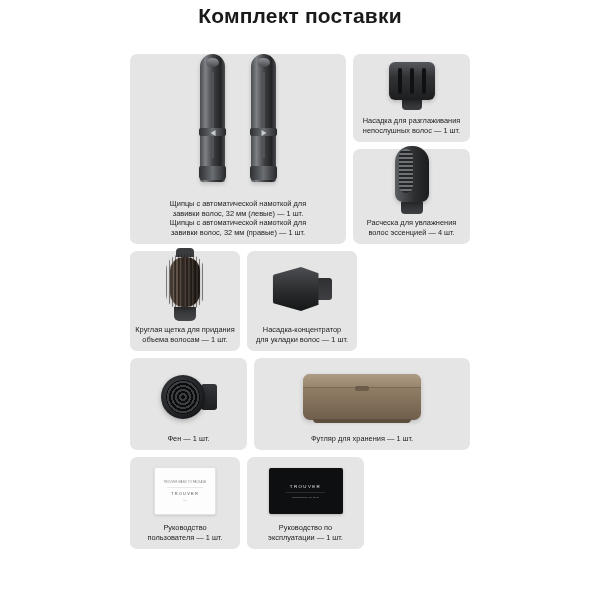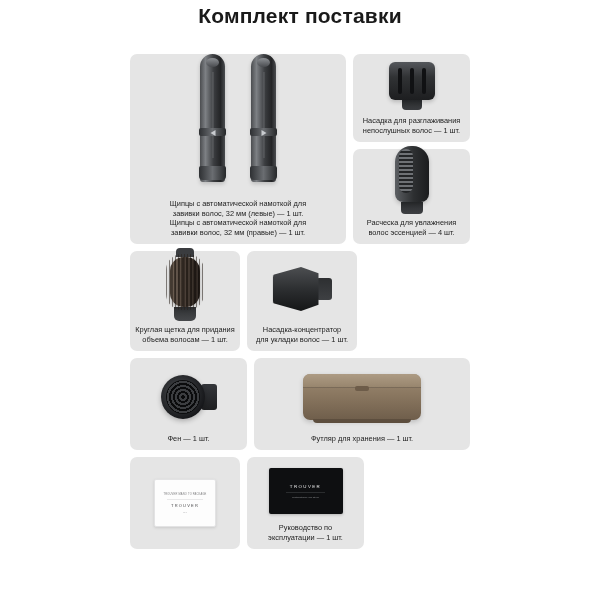--- a/index.html
+++ b/index.html
@@ -383,20 +383,24 @@
 
       <div class="card c-manual">
         <div class="art">
           <div class="booklet">
             <div class="bk-title">TROUVER MANO TO PACKAGE</div>
             <div class="bk-line"></div>
             <div class="bk-logo">TROUVER</div>
             <div class="bk-foot">v1.0</div>
           </div>
         </div>
+        <div class="caption">
+          <div>Руководство</div>
+          <div>пользователя — 1 шт.</div>
+        </div>
       </div>
 
       <div class="card c-instr">
         <div class="art">
           <div class="blackcard">
             <div class="bc-logo">TROUVER</div>
             <div class="bc-line"></div>
             <div class="bc-sub">Multifunctional Hair Styler</div>
           </div>
         </div>

